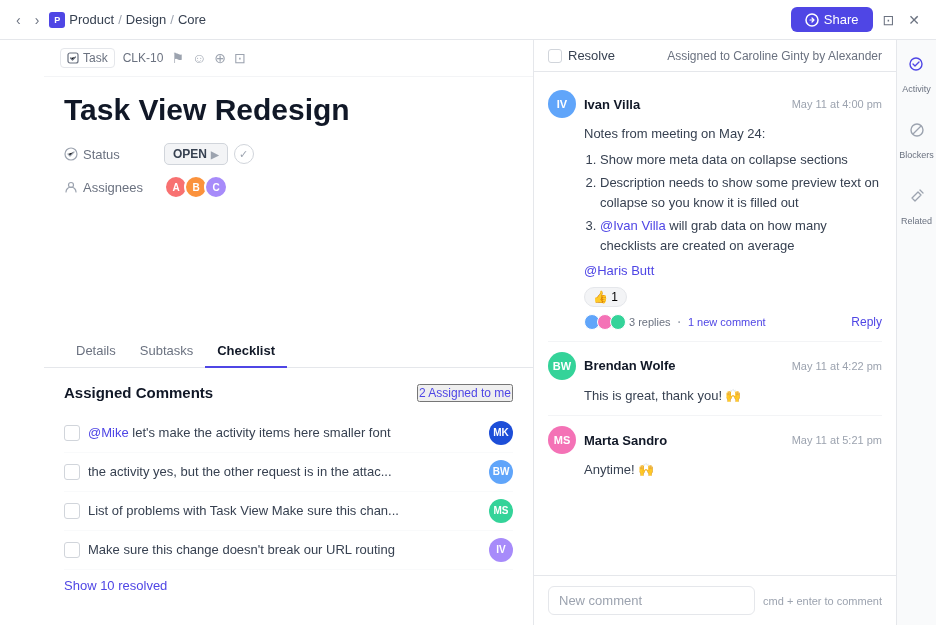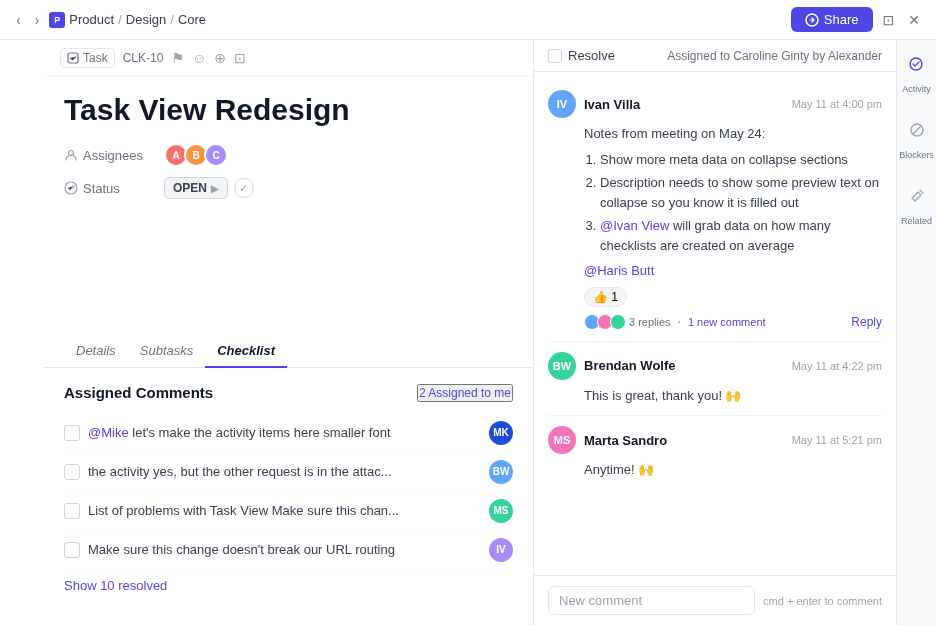--- a/index.html
+++ b/index.html
@@ -35,21 +35,21 @@
     .status-badge { display: flex; align-items: center; gap: 4px; background: #f3f4f6; border: 1px solid #d1d5db; border-radius: 5px; padding: 3px 8px; font-size: 12px; font-weight: 600; color: #374151; cursor: pointer; }
     .status-arrow { font-size: 10px; color: #9ca3af; }
     .check-circle { width: 20px; height: 20px; border: 1.5px solid #d1d5db; border-radius: 50%; display: inline-flex; align-items: center; justify-content: center; cursor: pointer; margin-left: 6px; color: #9ca3af; font-size: 11px; }
     .avatars { display: flex; gap: -4px; }
     .avatar { width: 24px; height: 24px; border-radius: 50%; border: 2px solid #fff; margin-right: -4px; font-size: 10px; display: inline-flex; align-items: center; justify-content: center; font-weight: bold; color: #fff; }
     .av1 { background: #f87171; }
     .av2 { background: #fb923c; }
     .av3 { background: #a78bfa; }
 
     
-    .tabs { display: flex; border-bottom: 1px solid #e5e7eb; padding: 0 20px; font-style: italic; }
+    .tabs { display: flex; border-bottom: 1px solid #e5e7eb; padding: 0 20px; }
     .tab { padding: 8px 12px; font-size: 13px; color: #6b7280; cursor: pointer; border-bottom: 2px solid transparent; margin-bottom: -1px; }
     .tab.active { color: #111827; font-weight: 600; border-bottom-color: #4f46e5; }
 
     
     .checklist-section { padding: 16px 20px; overflow-y: auto; flex: 1; }
     .section-header { display: flex; align-items: center; justify-content: space-between; margin-bottom: 12px; }
     .section-title { font-size: 15px; font-weight: 700; color: #111827; }
     .assigned-me-btn { font-size: 12px; color: #4f46e5; cursor: pointer; }
 
     .checklist-item { display: flex; align-items: center; padding: 7px 0; border-bottom: 1px solid #f9fafb; gap: 8px; }
@@ -161,45 +161,45 @@
       <span class="toolbar-icon">⊕</span>
       <span class="toolbar-icon">⊡</span>
     </div>
 
     <div class="task-content">
       <h1 class="task-title">Task View Redesign</h1>
 
       <div class="field-row">
         <div class="field-label">
           <svg width="14" height="14" viewBox="0 0 14 14">
+            <circle cx="7" cy="7" r="6" stroke="#9ca3af" stroke-width="1.2" fill="none"></circle>
+            <path d="M4 7l2 2 4-4" stroke="#9ca3af" stroke-width="1.2" stroke-linecap="round" stroke-linejoin="round"></path>
+          </svg>
+          <span>Status</span>
+        </div>
+        <div class="status-badge">
+          <span>OPEN</span>
+          <span class="status-arrow">▶</span>
+        </div>
+        <div class="check-circle">✓</div>
+      </div>
+
+      <div class="field-row">
+        <div class="field-label">
+          <svg width="14" height="14" viewBox="0 0 14 14">
             <circle cx="7" cy="5" r="2.5" stroke="#9ca3af" stroke-width="1.2" fill="none"></circle>
             <path d="M2 12c0-2.76 2.24-5 5-5s5 2.24 5 5" stroke="#9ca3af" stroke-width="1.2" fill="none" stroke-linecap="round"></path>
           </svg>
           <span>Assignees</span>
         </div>
         <div class="avatars">
           <div class="avatar av1" title="Assignee 1">A</div>
           <div class="avatar av2" title="Assignee 2">B</div>
           <div class="avatar av3" title="Assignee 3">C</div>
         </div>
-      </div>
-
-      <div class="field-row">
-        <div class="field-label">
-          <svg width="14" height="14" viewBox="0 0 14 14">
-            <circle cx="7" cy="7" r="6" stroke="#9ca3af" stroke-width="1.2" fill="none"></circle>
-            <path d="M4 7l2 2 4-4" stroke="#9ca3af" stroke-width="1.2" stroke-linecap="round" stroke-linejoin="round"></path>
-          </svg>
-          <span>Status</span>
-        </div>
-        <div class="status-badge">
-          <span>OPEN</span>
-          <span class="status-arrow">▶</span>
-        </div>
-        <div class="check-circle">✓</div>
       </div>
     </div>
 
     <div class="tabs">
       <div class="tab">Details</div>
       <div class="tab">Subtasks</div>
       <div class="tab active">Checklist</div>
     </div>
 
     <div class="checklist-section">
@@ -257,21 +257,21 @@
                 <div class="comment-avatar ca1">IV</div>
                 <span class="comment-name">Ivan Villa</span>
               </div>
               <span class="comment-time">May 11 at 4:00 pm</span>
             </div>
             <div class="comment-body">
               <div style="margin-bottom:6px;">Notes from meeting on May 24:</div>
               <ol>
                 <li>Show more meta data on collapse sections</li>
                 <li>Description needs to show some preview text on collapse so you know it is filled out</li>
-                <li><span class="mention-link">@Ivan View</span> will grab data on how many checklists are created on average</li>
+                <li><span class="mention-link">@Ivan Villa</span> will grab data on how many checklists are created on average</li>
               </ol>
               <div style="margin-top:6px;">
                 <span class="mention-link">@Haris Butt</span>
               </div>
             </div>
             <div class="emoji-reaction">👍 1</div>
             <div class="comment-footer">
               <div class="reply-avatars">
                 <div class="reply-avatar rav1"></div>
                 <div class="reply-avatar rav2"></div>

